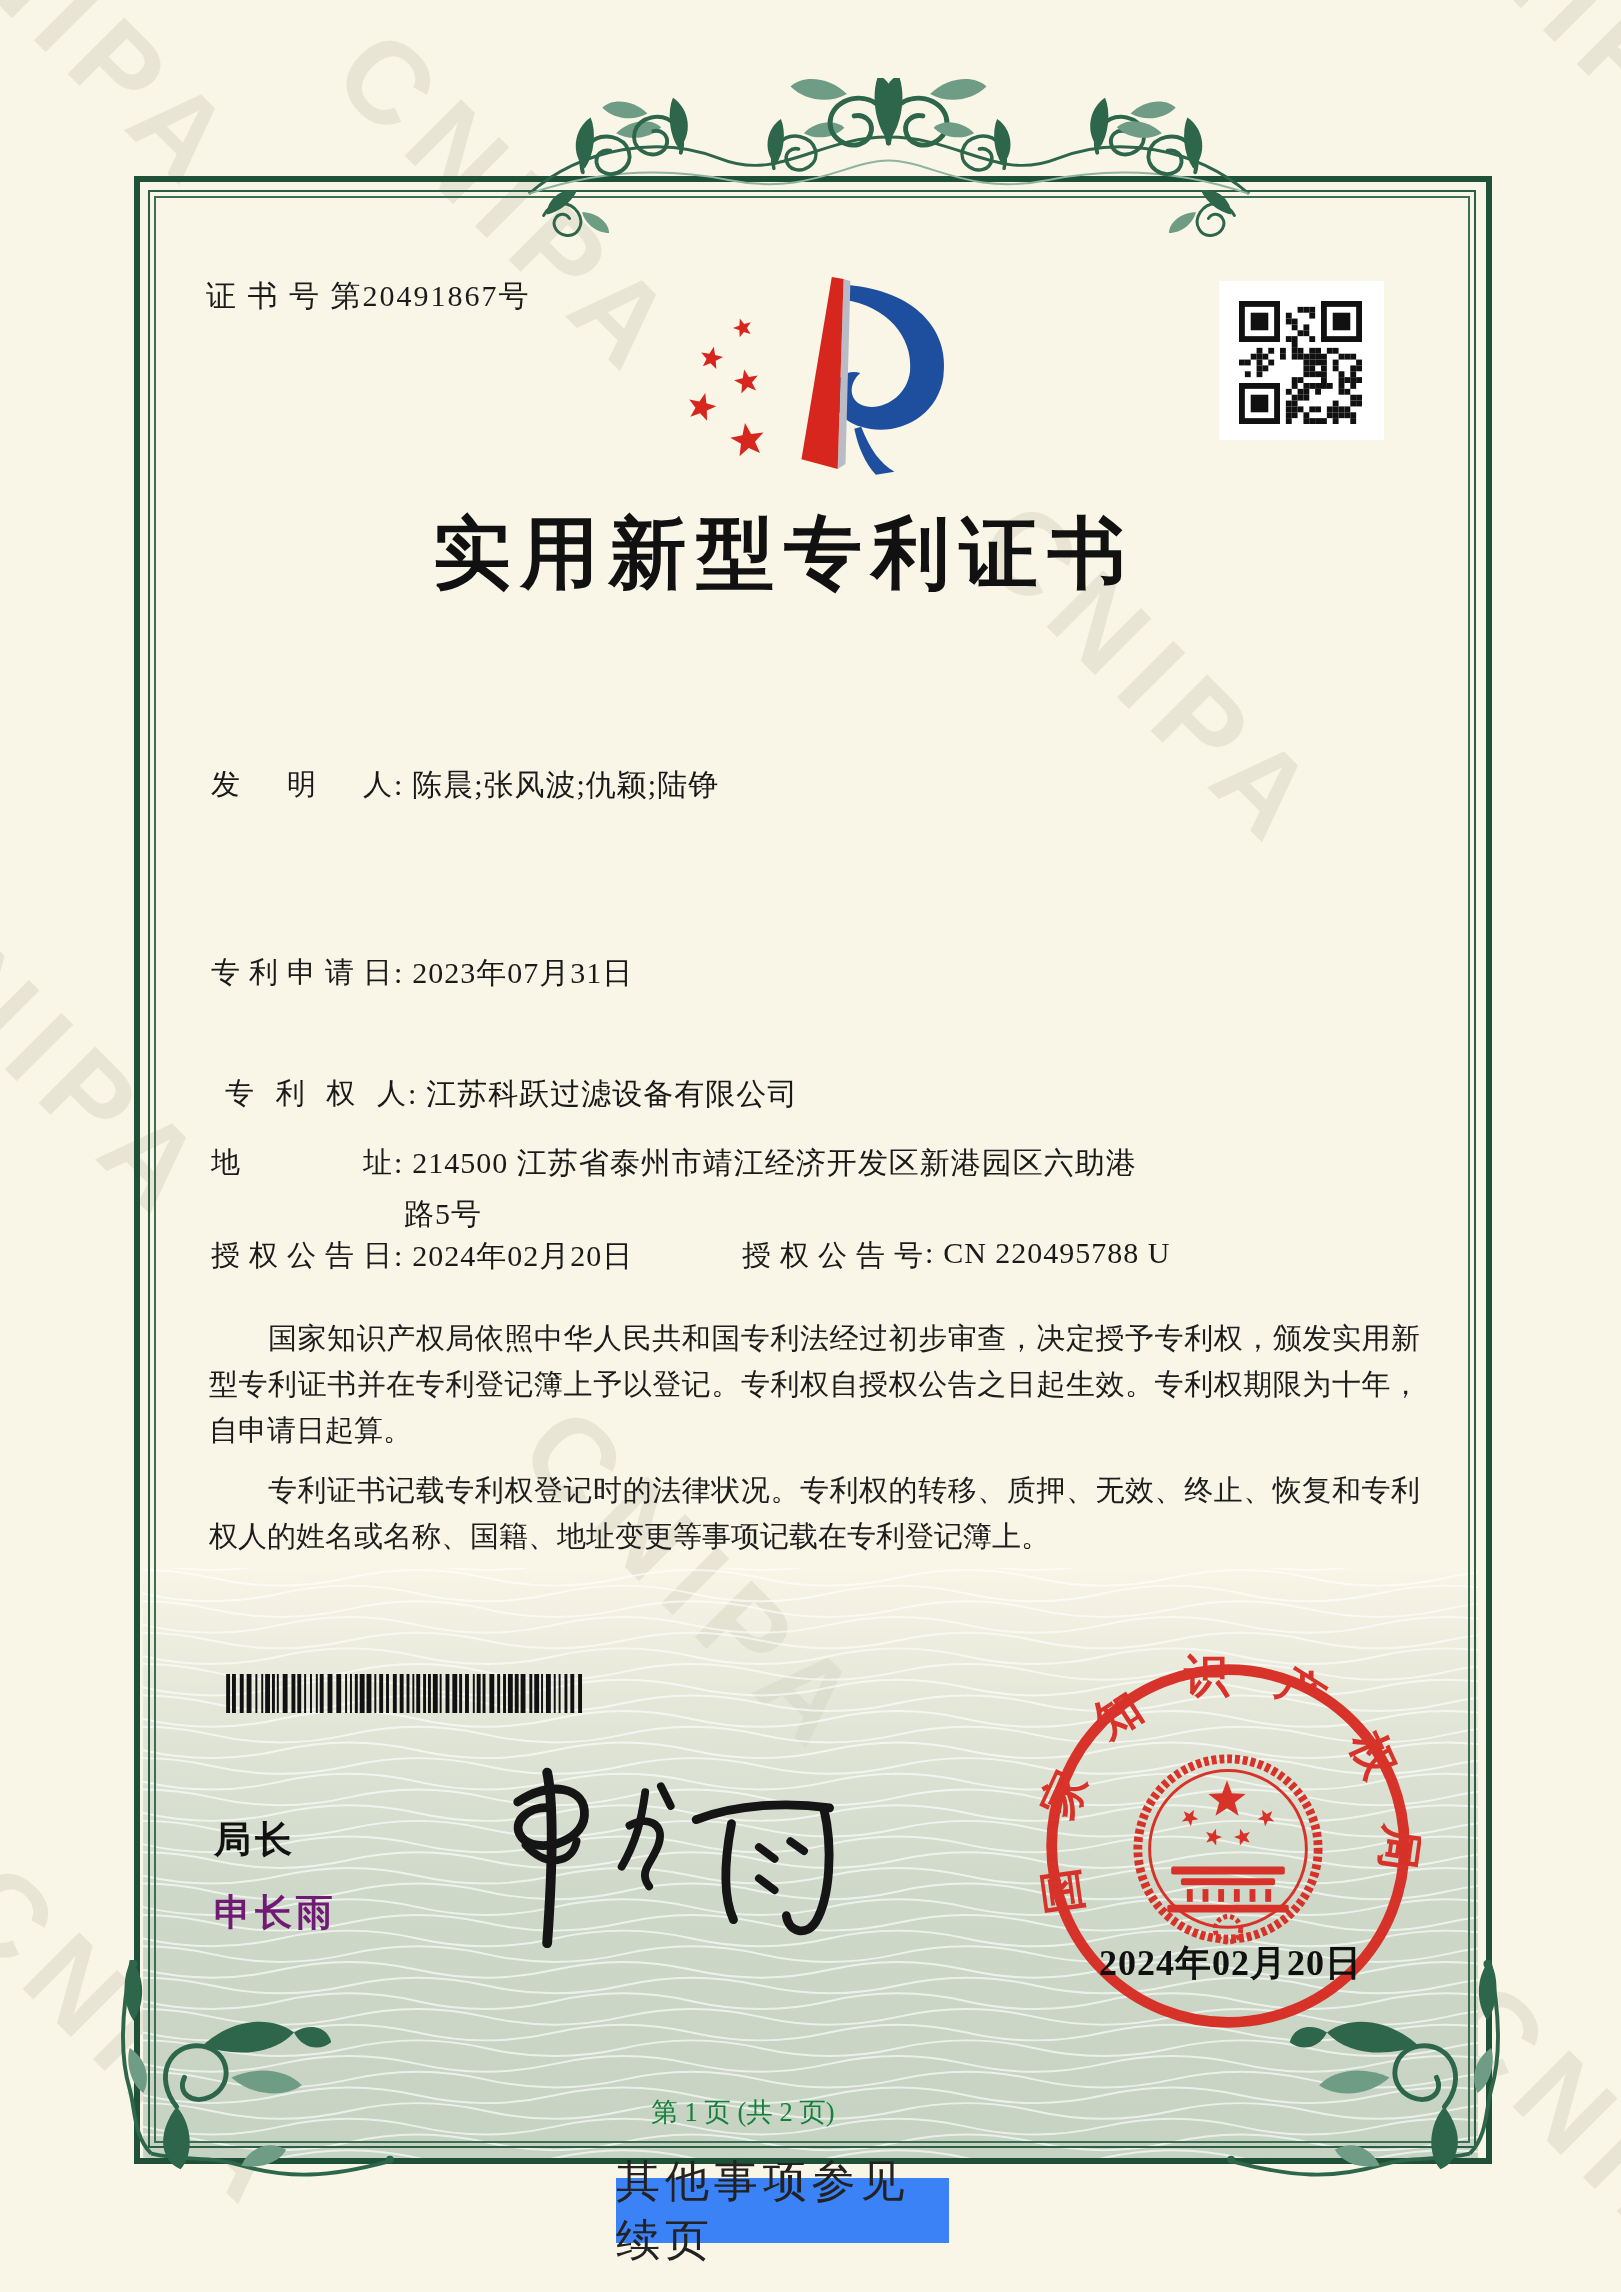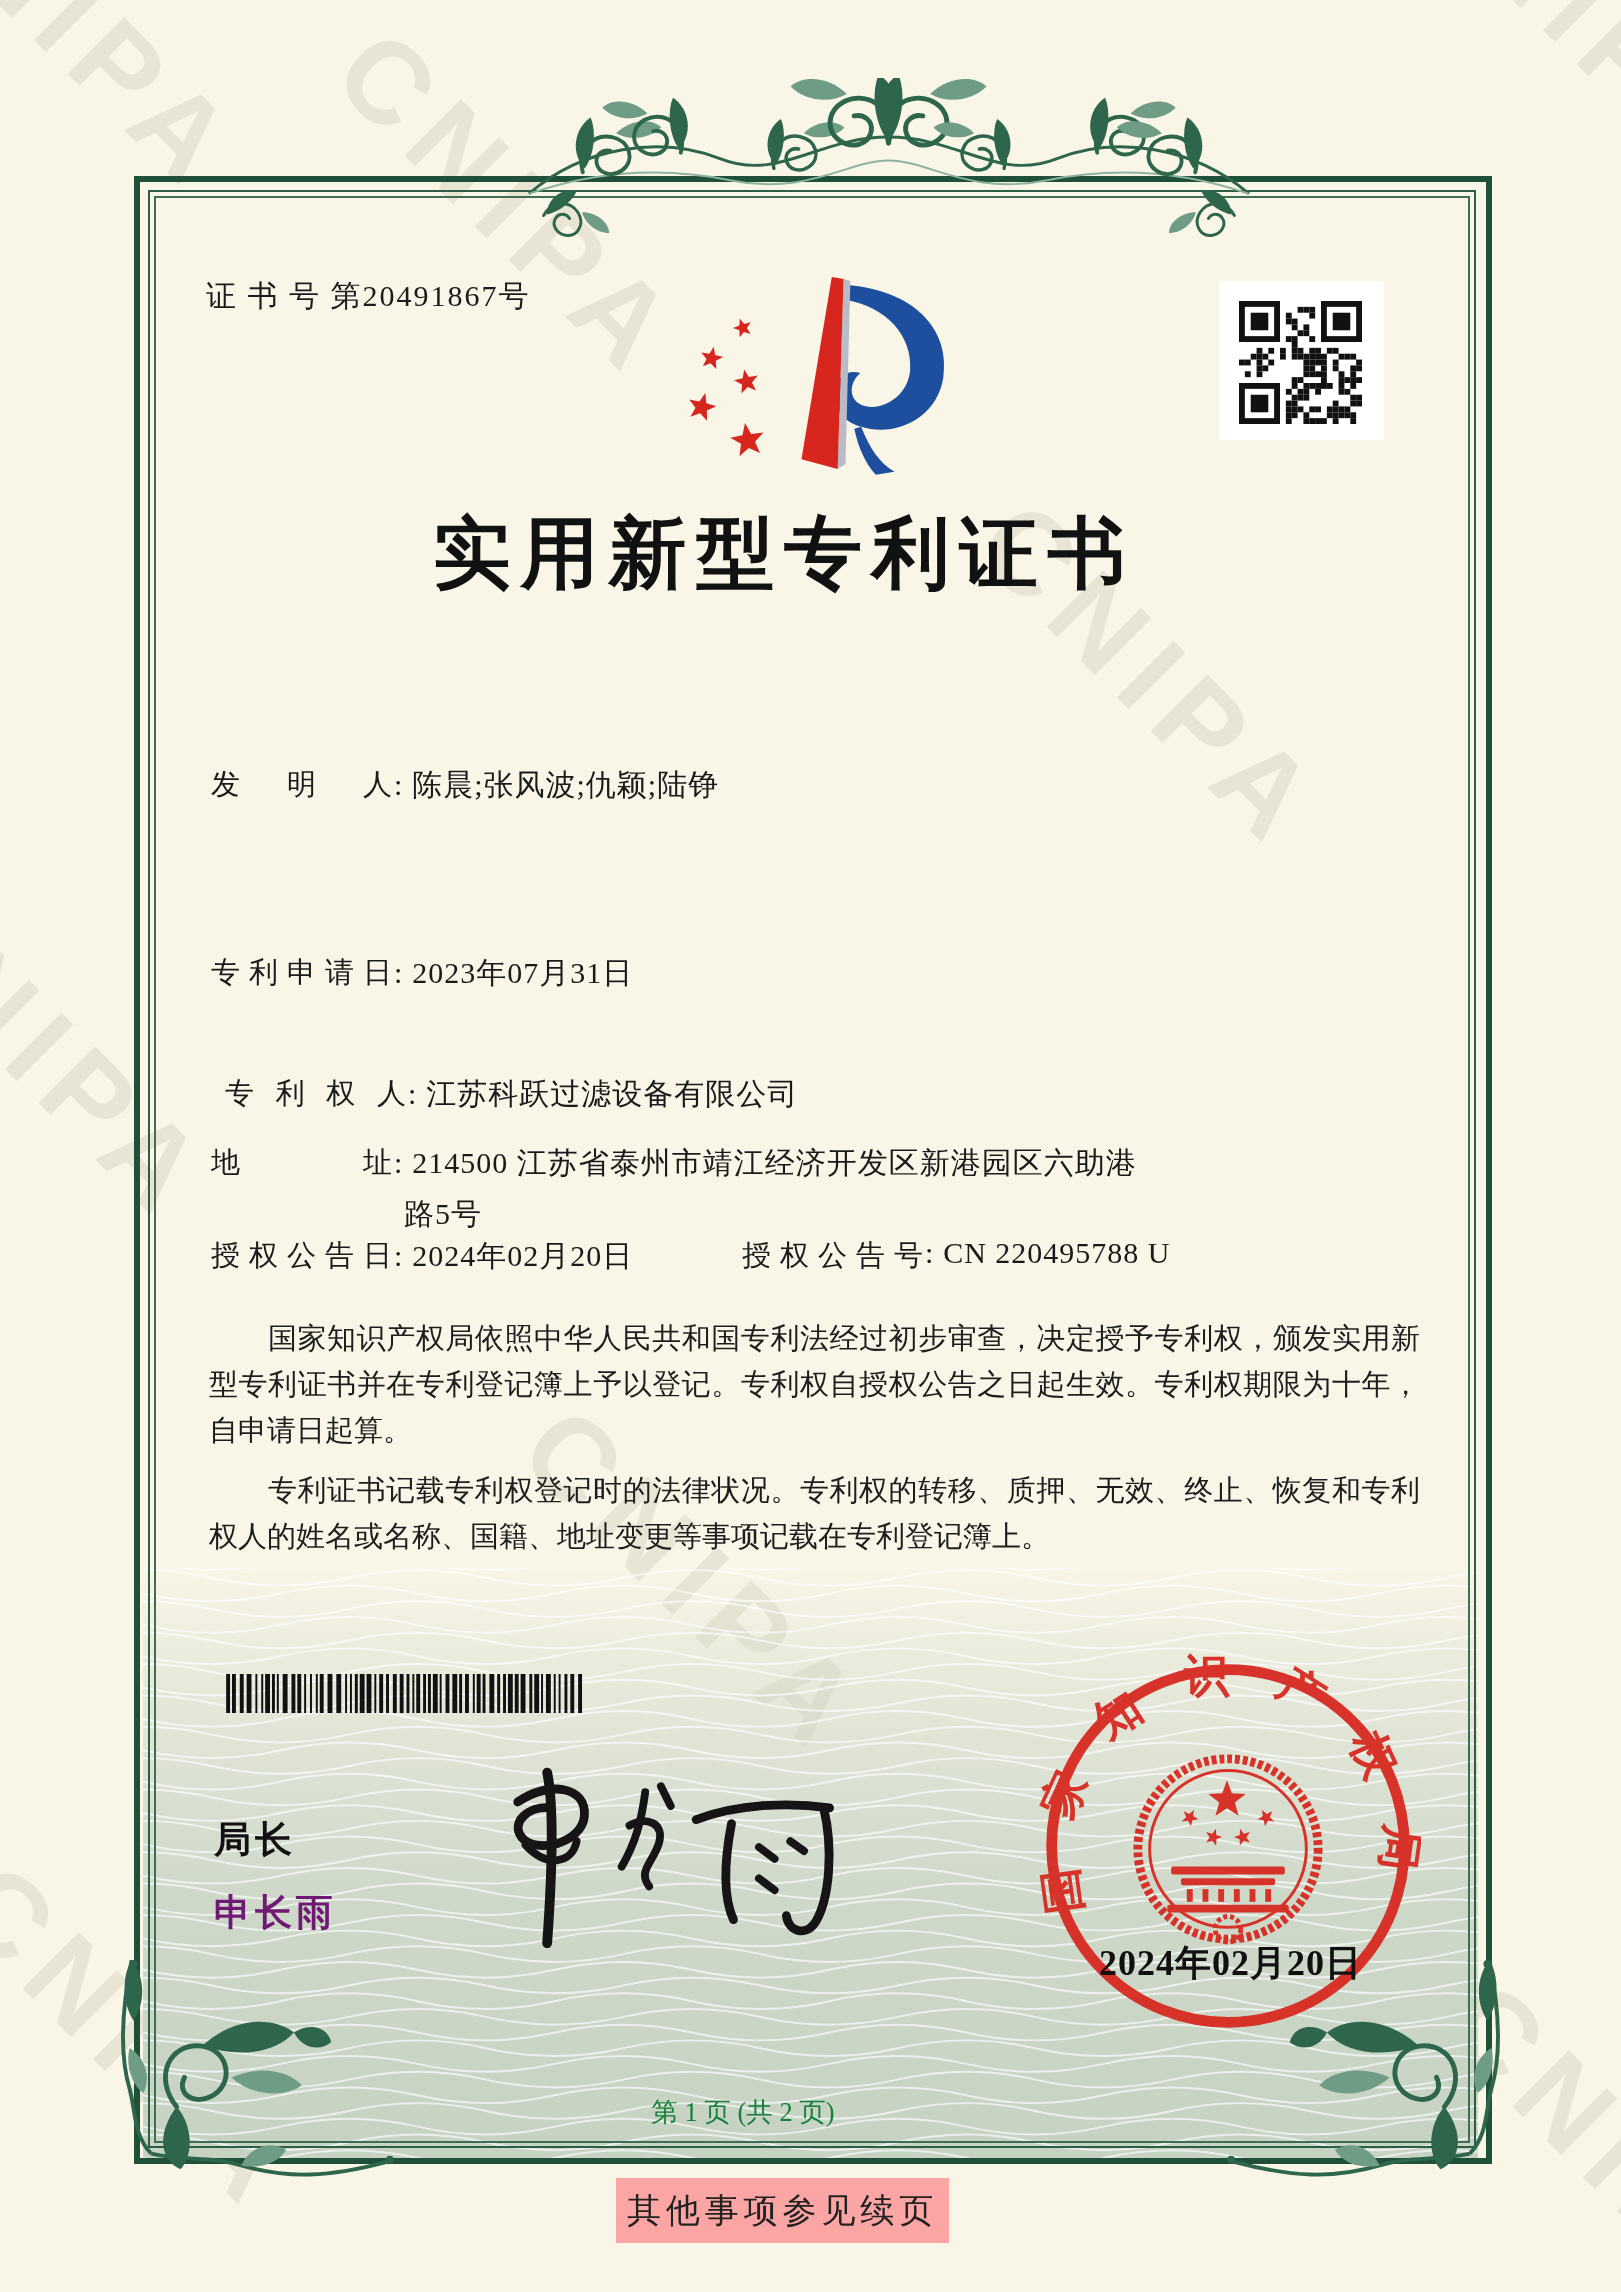--- a/index.html
+++ b/index.html
@@ -50,23 +50,23 @@
   .signer-title{position:absolute;left:214px;top:1815px;font-family:"Liberation Sans",sans-serif;
       font-weight:bold;font-size:37px;color:#111;z-index:6;letter-spacing:3.9px;}
   .signer-name{position:absolute;left:214px;top:1888px;font-family:Liberation Sans, sans-serif;
       font-weight:bold;font-size:37px;color:#701a75;z-index:6;letter-spacing:3.9px;}
   .signature{position:absolute;left:400px;top:1751px;z-index:6;}
   .seal{position:absolute;left:1035px;top:1653px;z-index:7;opacity:0.93;}
   .seal-date{position:absolute;left:1049px;top:1939px;width:363px;text-align:center;
       font-size:36px;font-weight:600;color:#101010;z-index:8;letter-spacing:1px;}
   .page-info{position:absolute;left:547px;top:2094px;width:392px;text-align:center;
       font-size:26.5px;color:#15803d;z-index:6;}
-  .footer-note{position:absolute;left:616px;top:2178px;width:333px;height:65px;background:#fca5a5;
+  .footer-note{position:absolute;left:616px;top:2178px;width:333px;height:65px;background:#3b82f6;
       z-index:6;display:flex;align-items:center;justify-content:center;
-      font-size:34px;color:#222;letter-spacing:4.9px;}
+      font-size:44px;color:#222;letter-spacing:4.9px;}
 </style>
 </head>
 <body>
 
 <div class="page">
 
   <span class="wm" style="left:-147px;top:-49px;">CNIPA</span>
   <span class="wm" style="left:294px;top:137px;">CNIPA</span>
   <span class="wm" style="left:1362px;top:-59px;">CNIPA</span>
   <span class="wm" style="left:936px;top:608px;">CNIPA</span>

